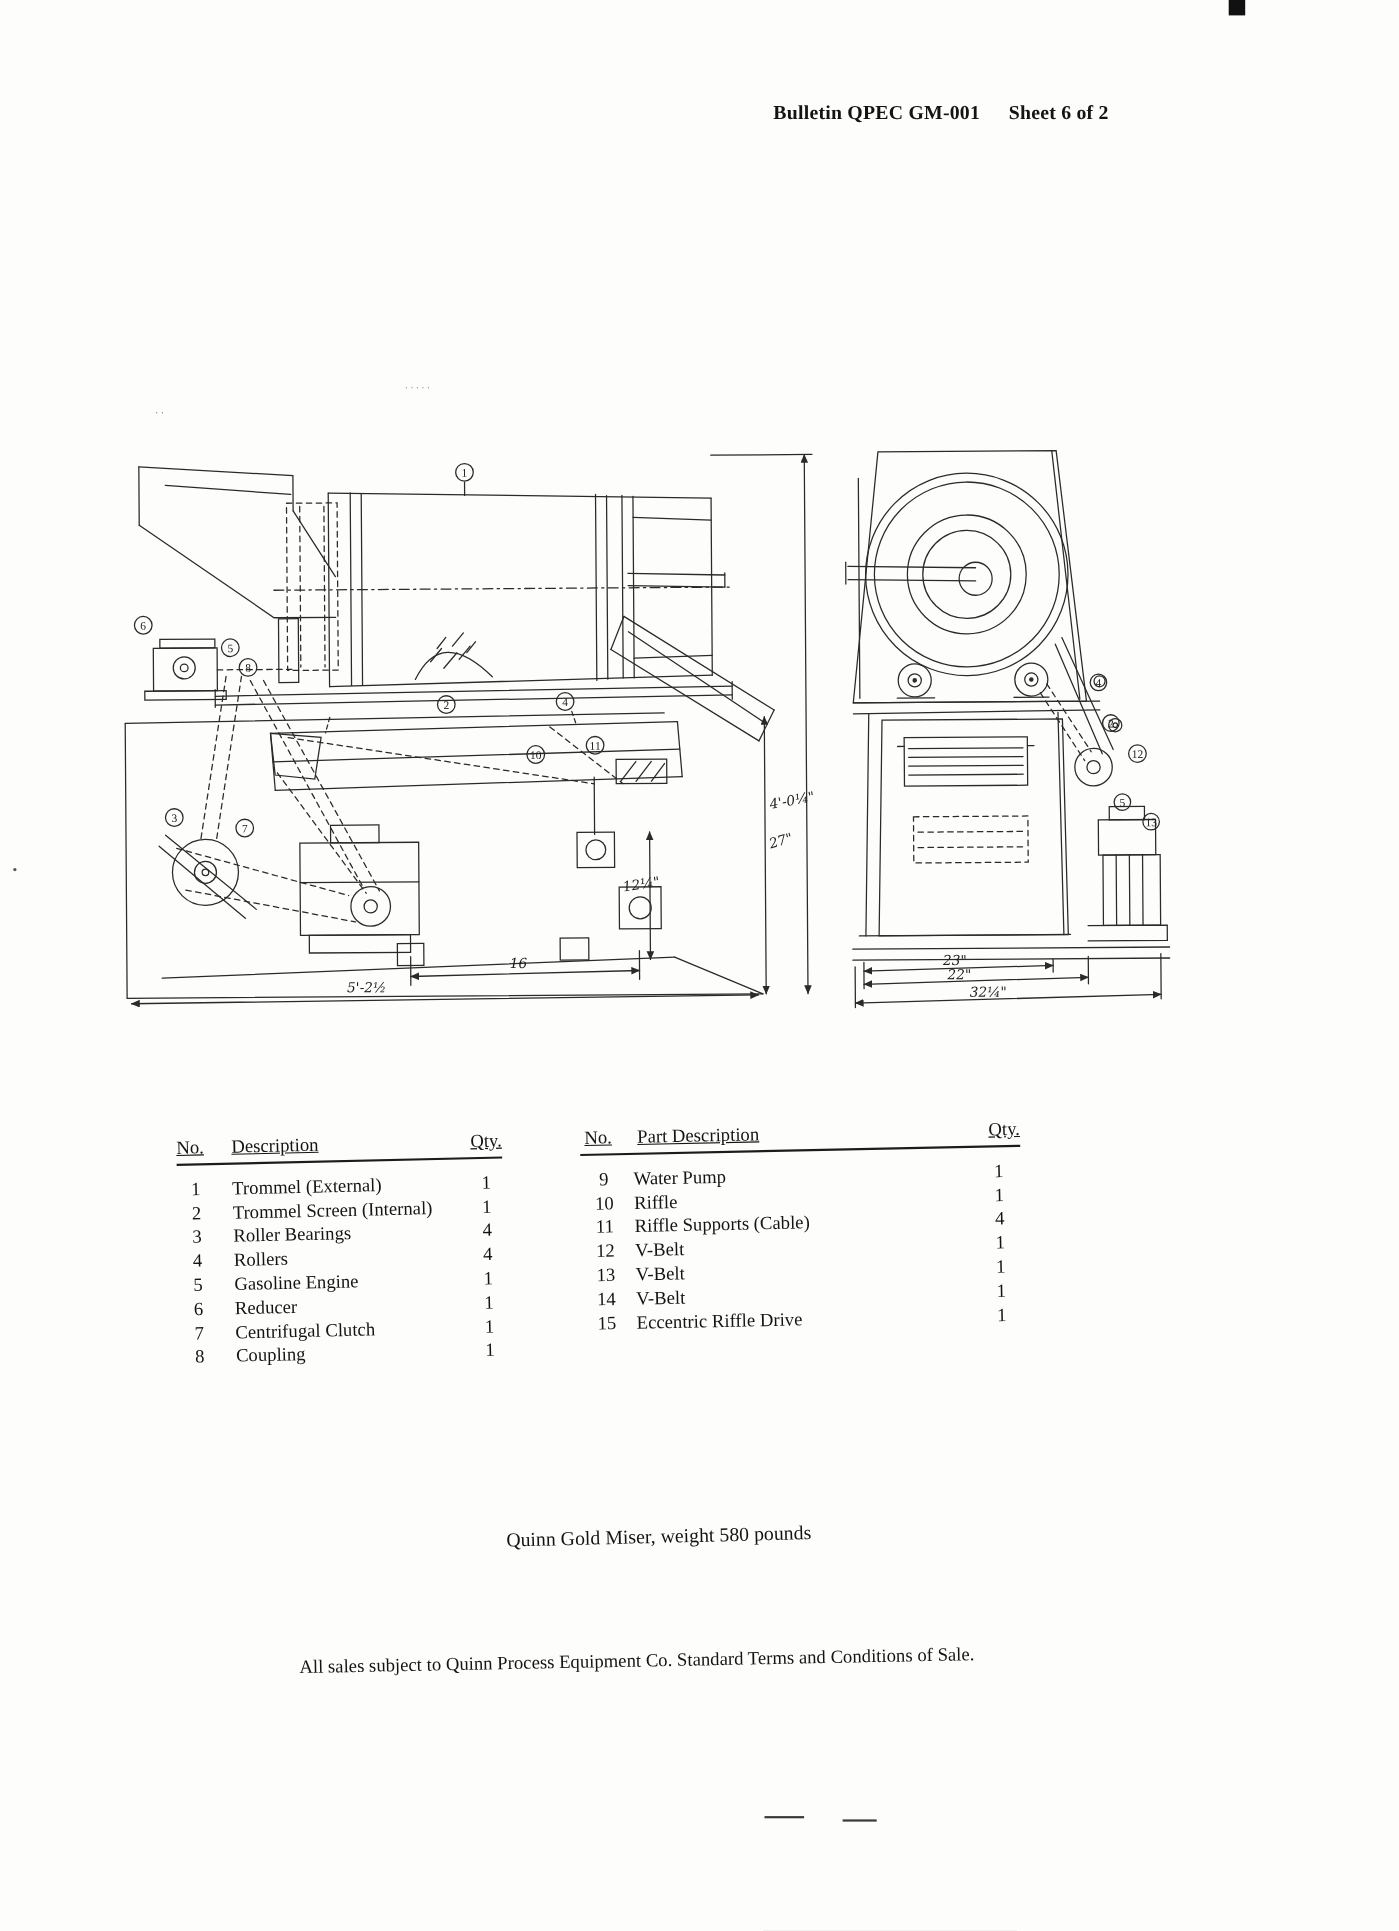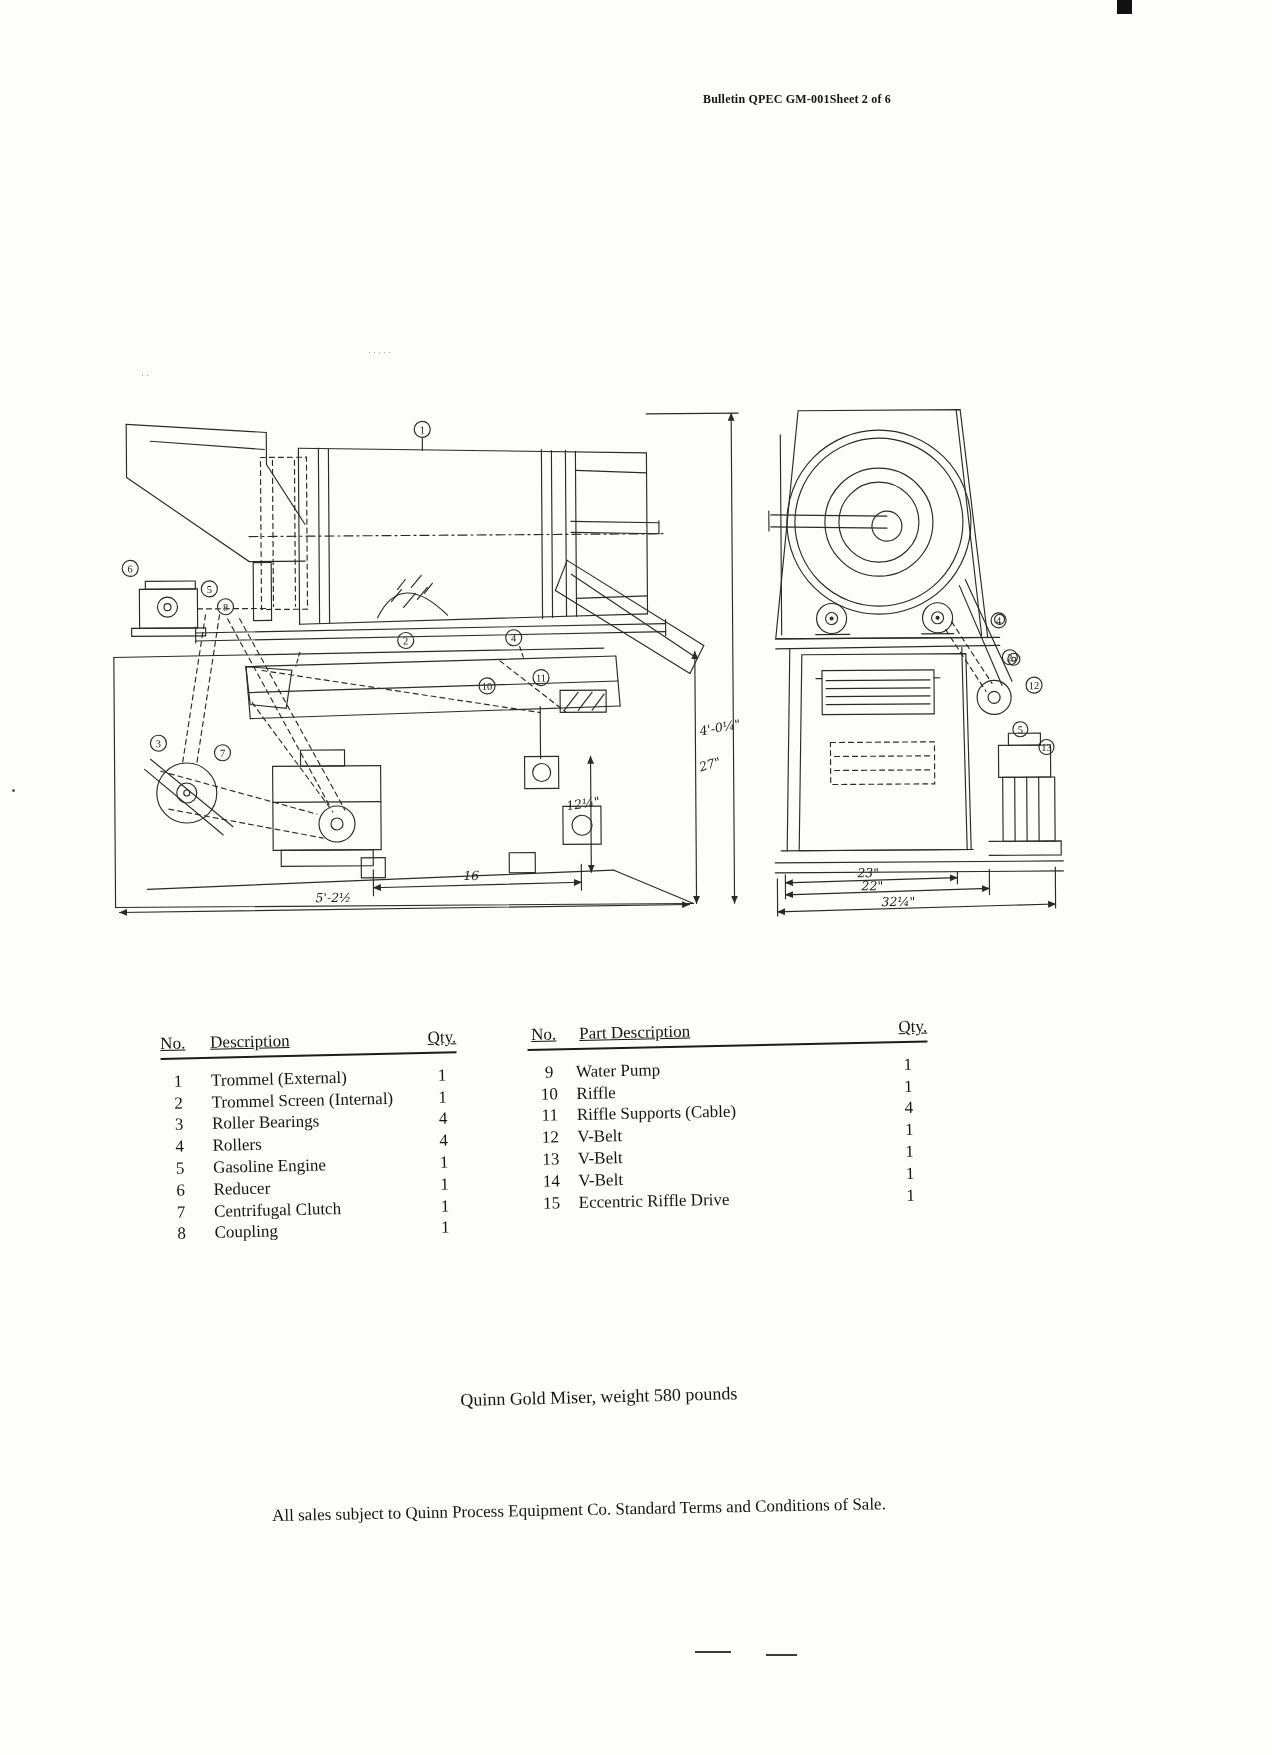--- a/index.html
+++ b/index.html
@@ -1,19 +1,19 @@
 <!DOCTYPE html>
 <html><head>
 <meta charset="utf-8">
 <style>
   html,body{margin:0;padding:0;background:#e8e8e8;}
   .page{position:relative;width:1272px;height:1755px;background:#fdfdfc;overflow:hidden;
         font-family:"Liberation Serif",serif;color:#141414;}
-  .hdr-line{position:absolute;top:92px;left:703px;display:flex;
-            font-size:12px;font-weight:bold;letter-spacing:.2px;}
+  .hdr-line{position:absolute;top:92px;left:703px;display:flex;gap:26px;
+            font-size:18px;font-weight:bold;letter-spacing:.2px;}
   svg.draw{position:absolute;left:0;top:0;}
   
   .ptable{position:absolute;font-size:17px;line-height:21.8px;}
   .ptable .thead{display:flex;align-items:baseline;border-bottom:2px solid #1c1c1c;padding-bottom:3px;}
   .ptable .thead .qty-h{margin-left:auto;}
   .ptable .rows{margin-top:11px;}
   .prow{display:flex;align-items:baseline;height:21.8px;}
   .ptable-left{left:160px;top:1033px;width:296px;transform:rotate(-1.3deg);transform-origin:0 0;}
   .ptable-left .no-h{width:34px;}
   .ptable-left .desc-h{padding-left:16px;}
@@ -39,21 +39,21 @@
   .dot-l1{position:absolute;left:12px;top:789px;width:3px;height:3px;background:#555;border-radius:50%;}
   .dot-l2{position:absolute;left:141px;top:370px;font-size:9px;color:#6a6a6a;}
 </style>
 </head>
 <body>
 
 <div class="page">
 
   <div class="hdr-line">
     <span>Bulletin QPEC GM-001</span>
-    <span>Sheet 2 of 6</span>
+    <span>Sheet 6 of 2</span>
   </div>
 
   <svg class="draw" width="1272" height="1755" viewBox="0 0 1272 1755">
     <defs>
       <marker id="ah" markerWidth="9" markerHeight="8" refX="6.5" refY="3" orient="auto-start-reverse">
         <path d="M0,0 L7,3 L0,6 Z" fill="#2a2a2a"></path>
       </marker>
     </defs>
     <g transform="rotate(-0.4 620 680)" stroke="#2a2a2a" fill="none" stroke-width="1.15" stroke-linecap="round">
 

